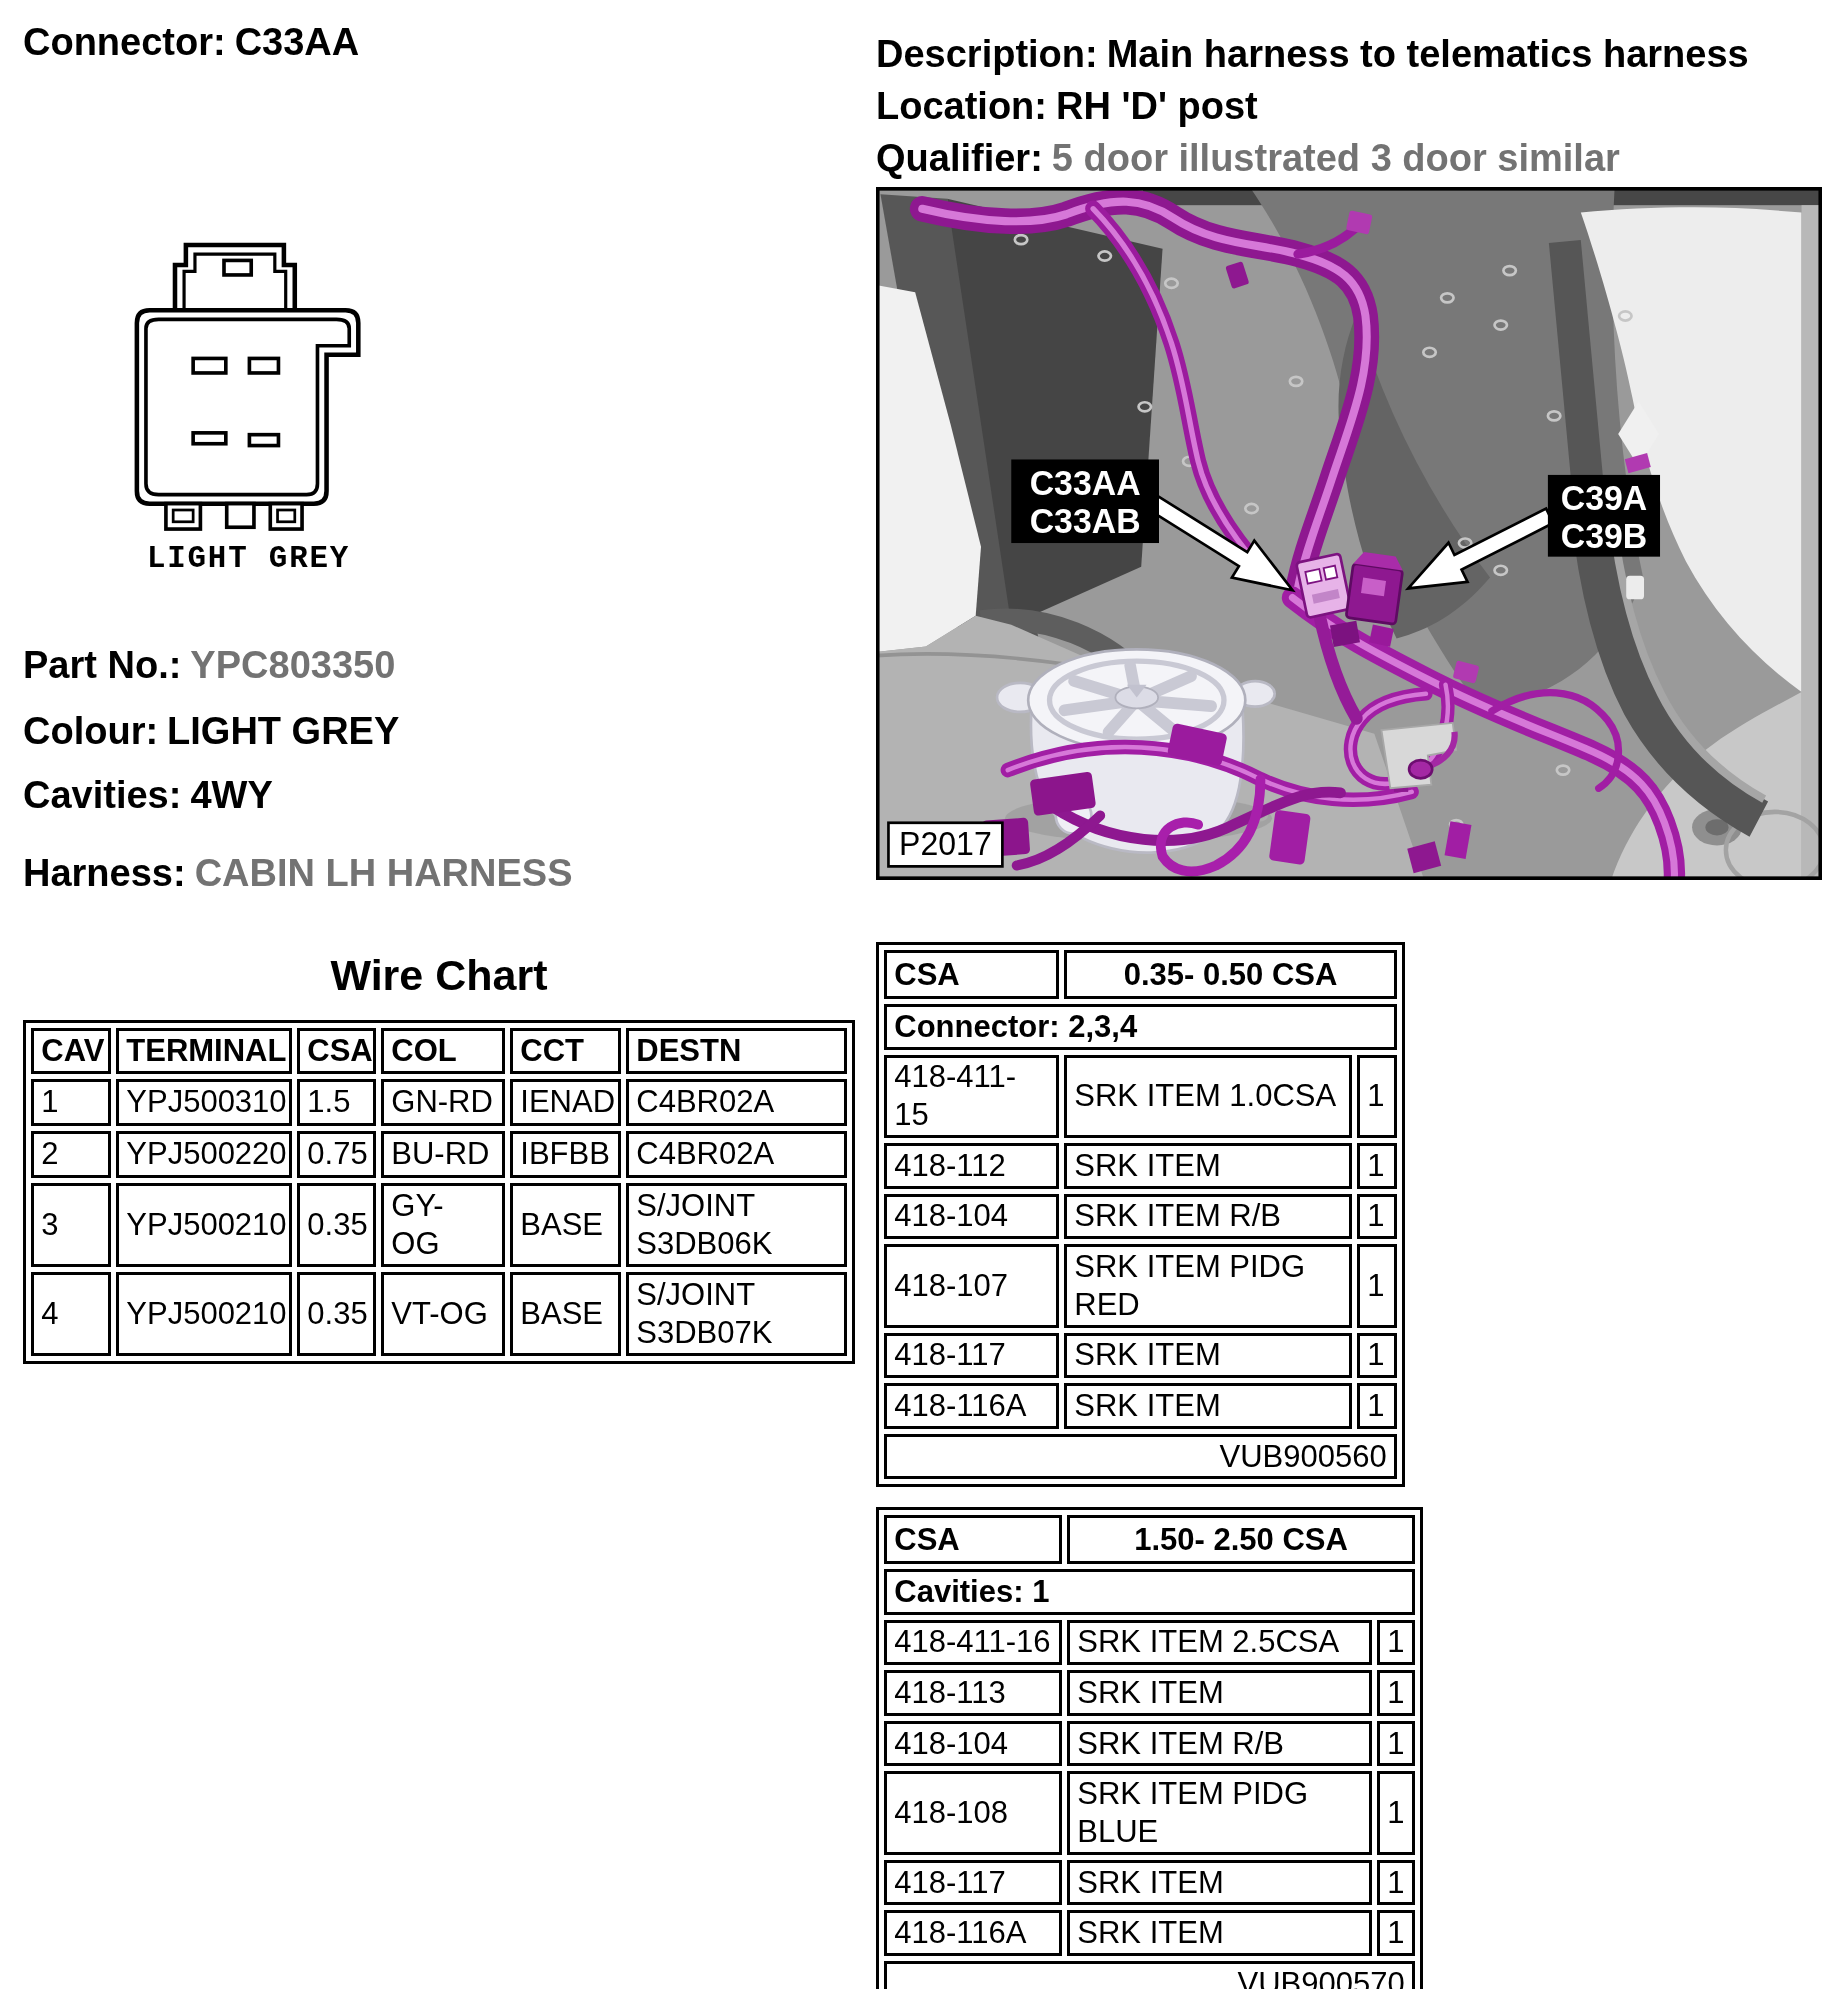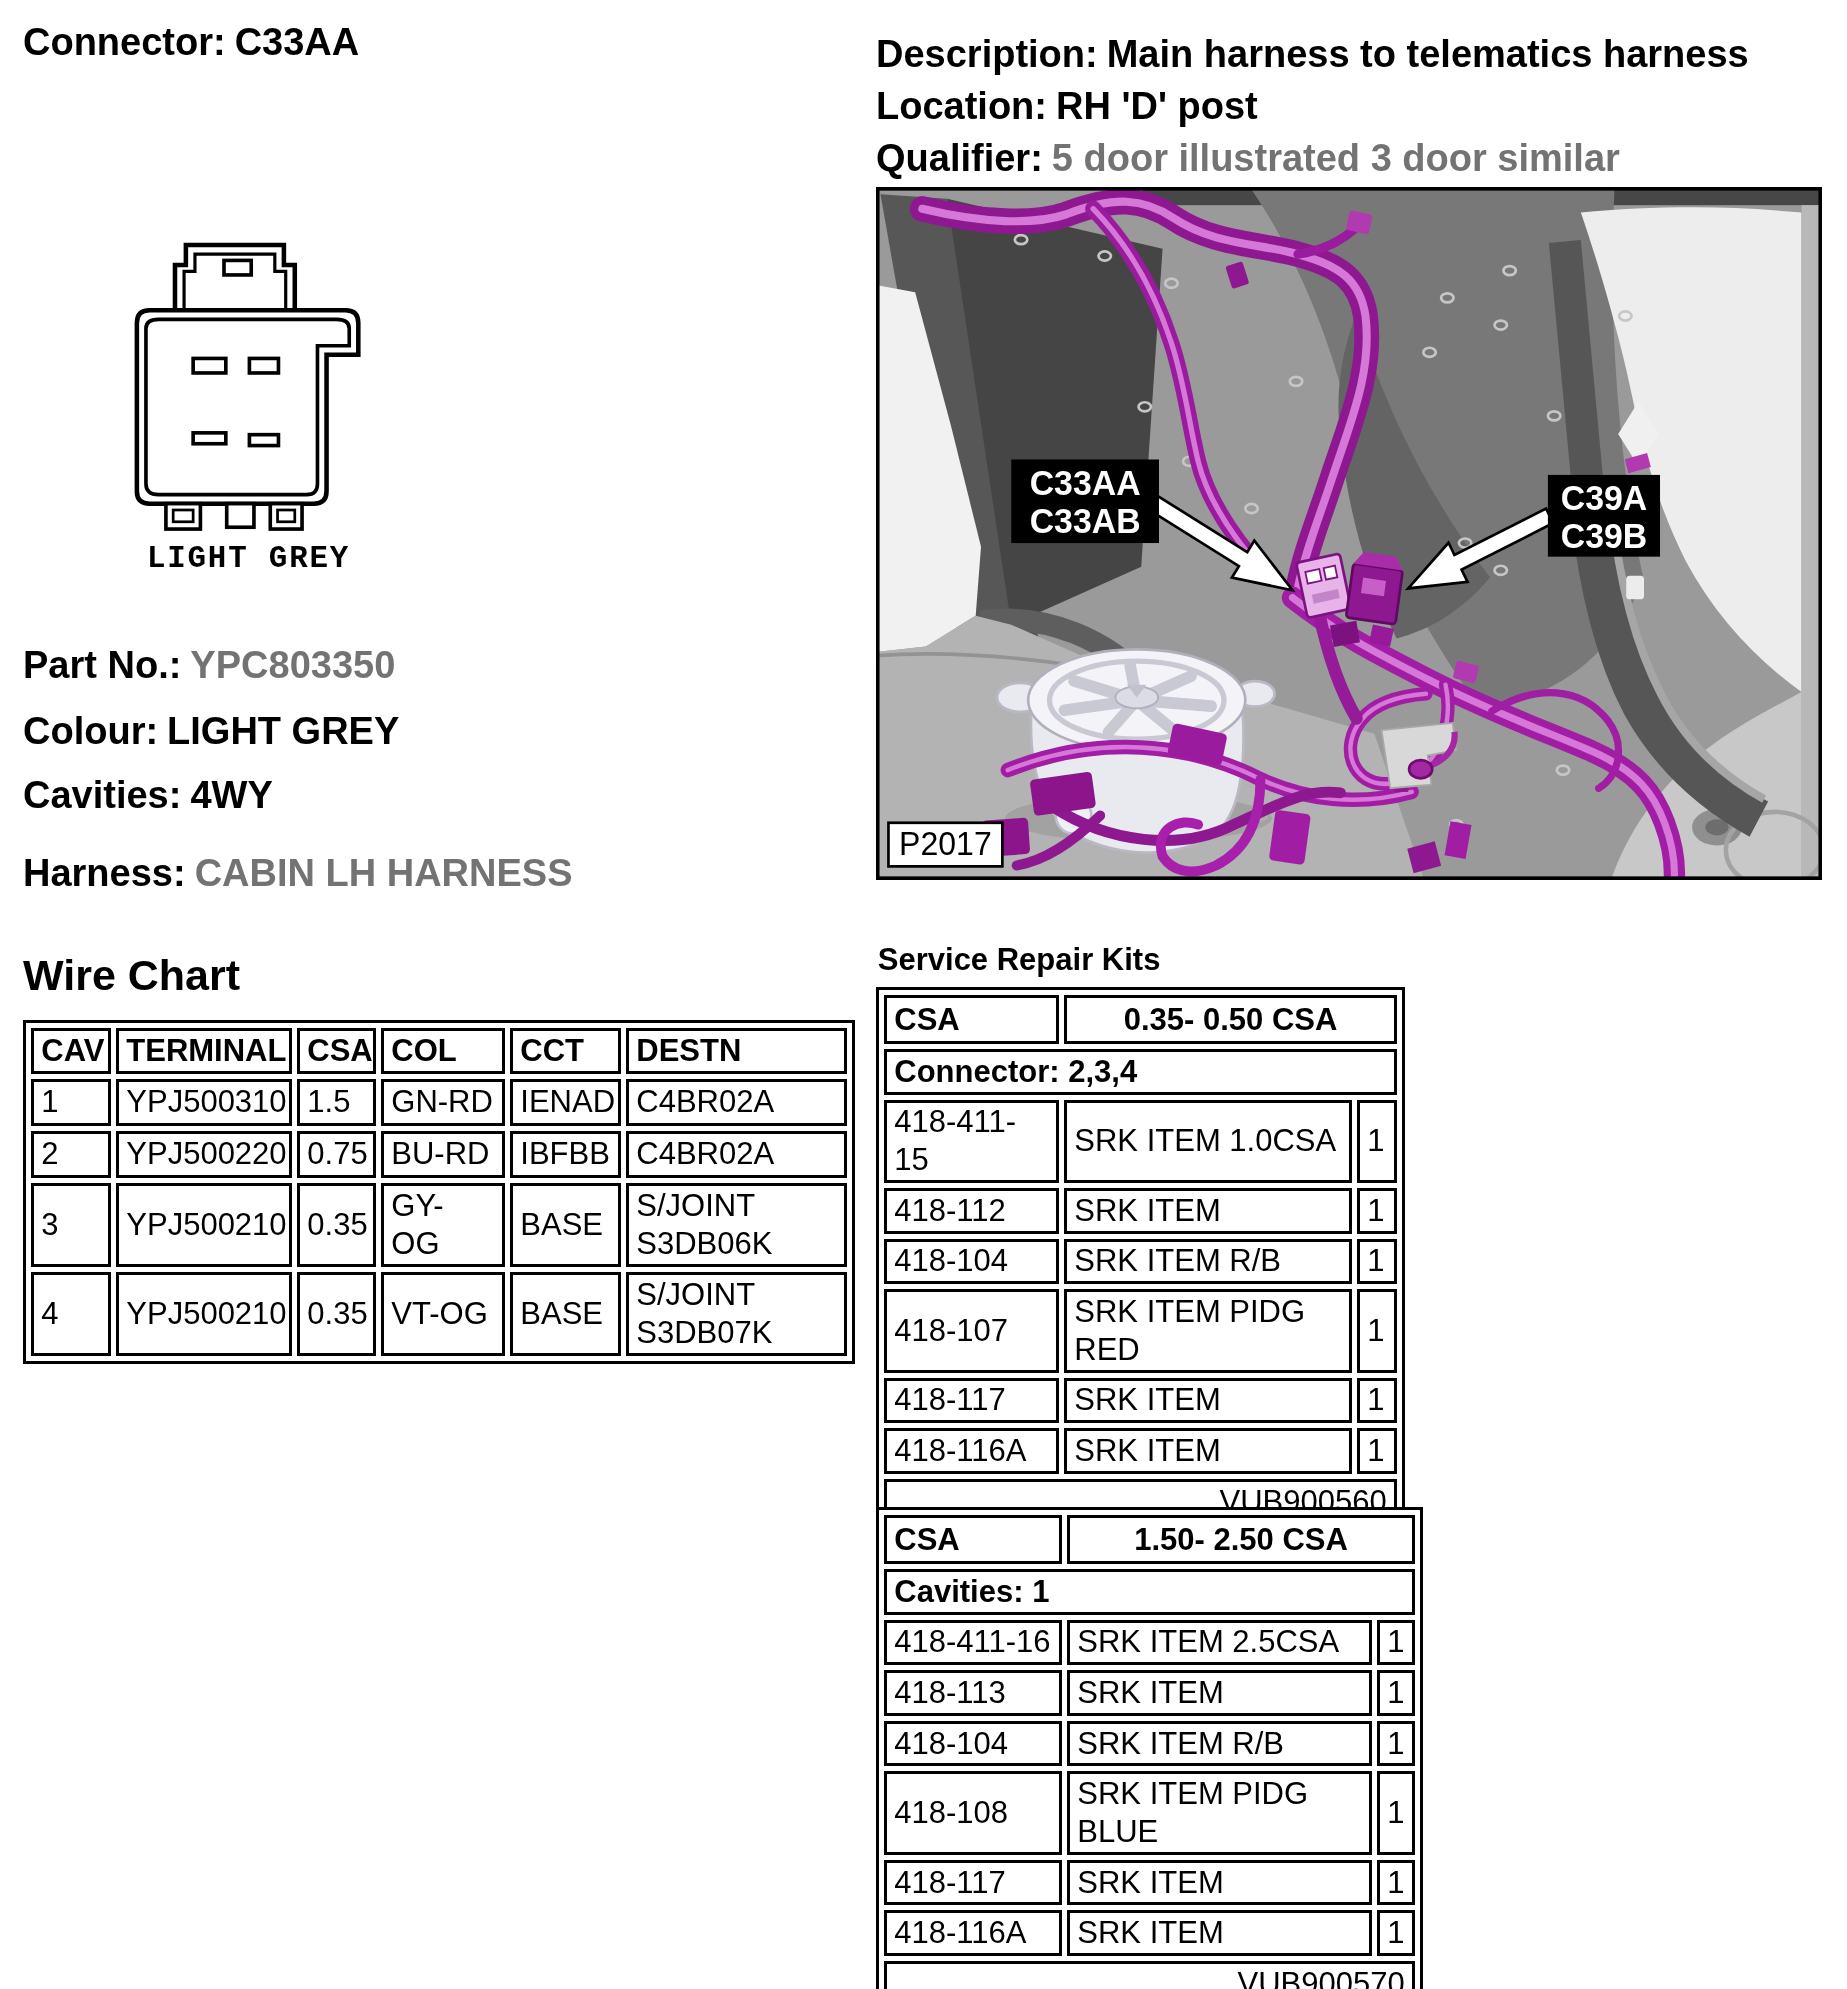--- a/index.html
+++ b/index.html
@@ -22,21 +22,21 @@
   table.grid th{font-weight:bold}
   #wire-table th{height:36px}
   #wire-table td{height:47px}
   #wire-table tr.tall td{height:84px}
   .srk th{height:49px}
   .srk td{height:44px}
   .pre{white-space:pre-line}
   .center{text-align:center !important}
   .right{text-align:right !important}
   .bold{font-weight:bold}
-  .wire-title{font-size:43px;font-weight:bold;margin:0 0 20px 0}
+  .wire-title{font-size:43px;font-weight:bold;text-align:center;margin:0 0 20px 0}
   .srk-title{font-size:31px;font-weight:bold;margin:0 0 9px 1.8px}
   svg text{font-family:"Liberation Sans",sans-serif}
   svg text.mono{font-family:"Liberation Mono",monospace}
 </style>
 </head>
 <body>
 
 <div class="abs line" style="left:23px;top:23.6px">
   <span>Connector:</span><span class="val">C33AA</span>
 </div>
@@ -270,21 +270,20 @@
       <td>VT-OG</td>
       <td>BASE</td>
       <td class="pre">S/JOINT
 S3DB07K</td>
     </tr>
   </tbody>
     </table>
 </div>
 
 <div class="abs" style="left:876px;top:942px;width:529px">
-  <div class="srk-title">Service Repair Kits</div>
   <table class="grid srk" style="width:529px">
     <colgroup>
         <col style="width:175px">
         <col>
         <col style="width:40px">
       </colgroup>
     <tbody>
         <tr>
       <th>CSA</th>
       <th colspan="2" class="center">0.35- 0.50 CSA</th>

